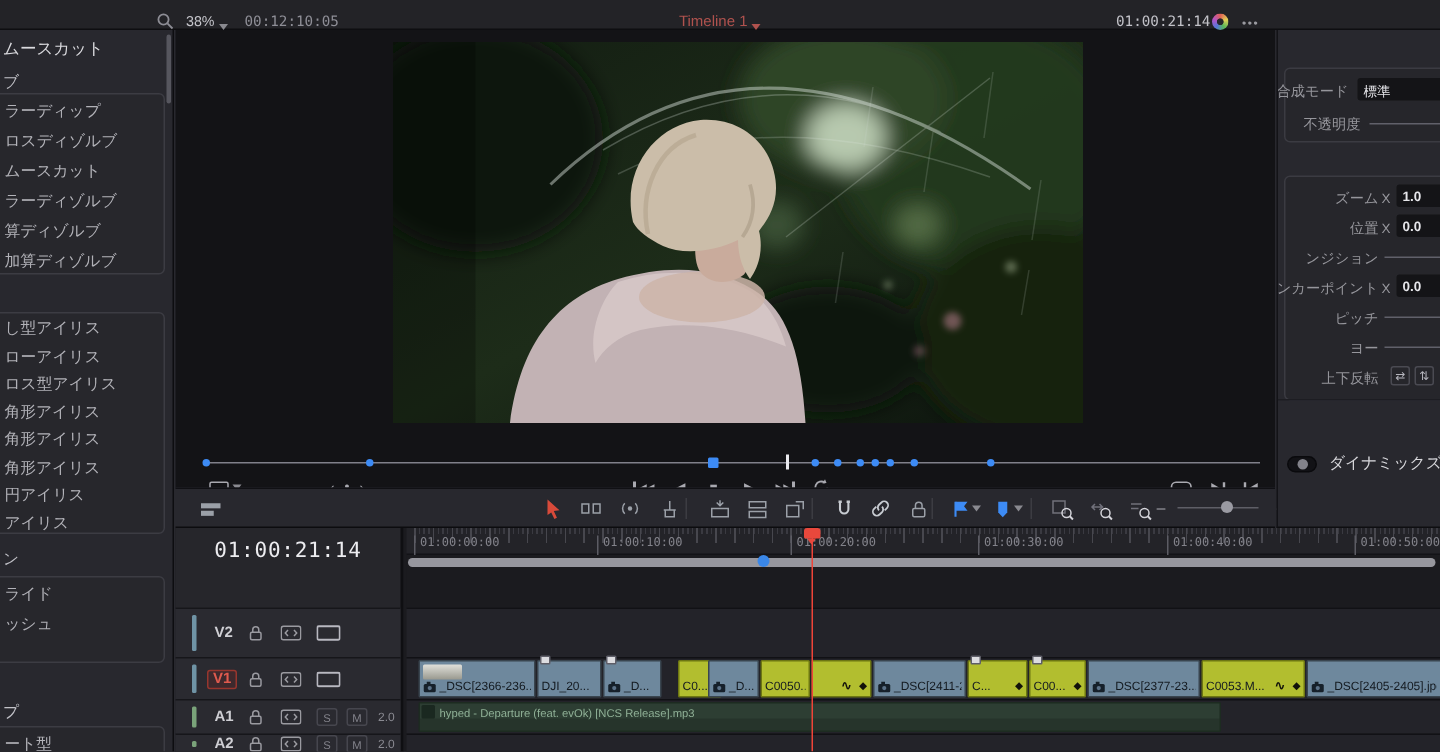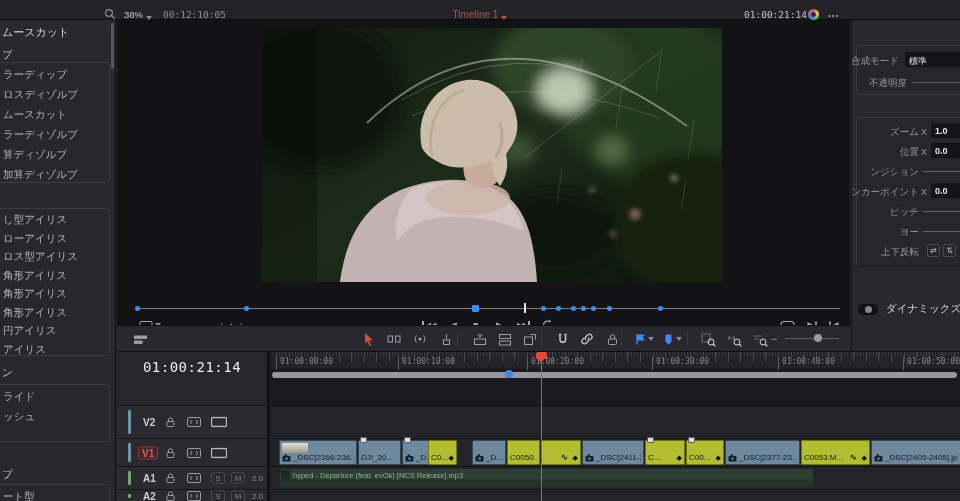--- a/index.html
+++ b/index.html
@@ -578,21 +578,21 @@
                 <span class="cam">
                   <svg width="9" height="8" viewBox="0 0 9 8">
                     <rect x="0.5" y="2" width="8" height="5.5" rx="1" fill="#16202a"></rect>
                     <rect x="2.5" y="0.5" width="2.5" height="2" fill="#16202a"></rect>
                     <circle cx="4.5" cy="4.7" r="1.4" fill="#5c7288"></circle>
                   </svg>
                 </span>
                 <span class="clip-text">_D...</span>
               </span>
             </div>
-            <div class="clip green" style="left: 157px; width: 29px;">
+            <div class="clip green" style="left: 181px; width: 29px;">
               <span class="clip-label">
                 <span class="clip-text">C0...</span>
               </span>
               <span class="clip-diamond">◆</span>
             </div>
             <div class="clip blue" style="left: 201px; width: 34px;">
               <span class="clip-label">
                 <span class="cam">
                   <svg width="9" height="8" viewBox="0 0 9 8">
                     <rect x="0.5" y="2" width="8" height="5.5" rx="1" fill="#16202a"></rect>

